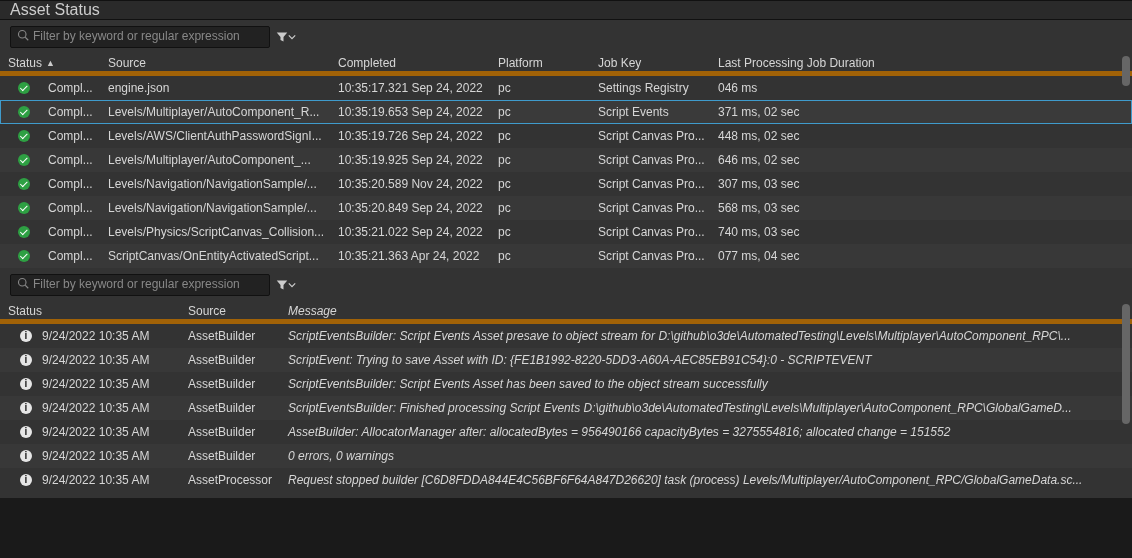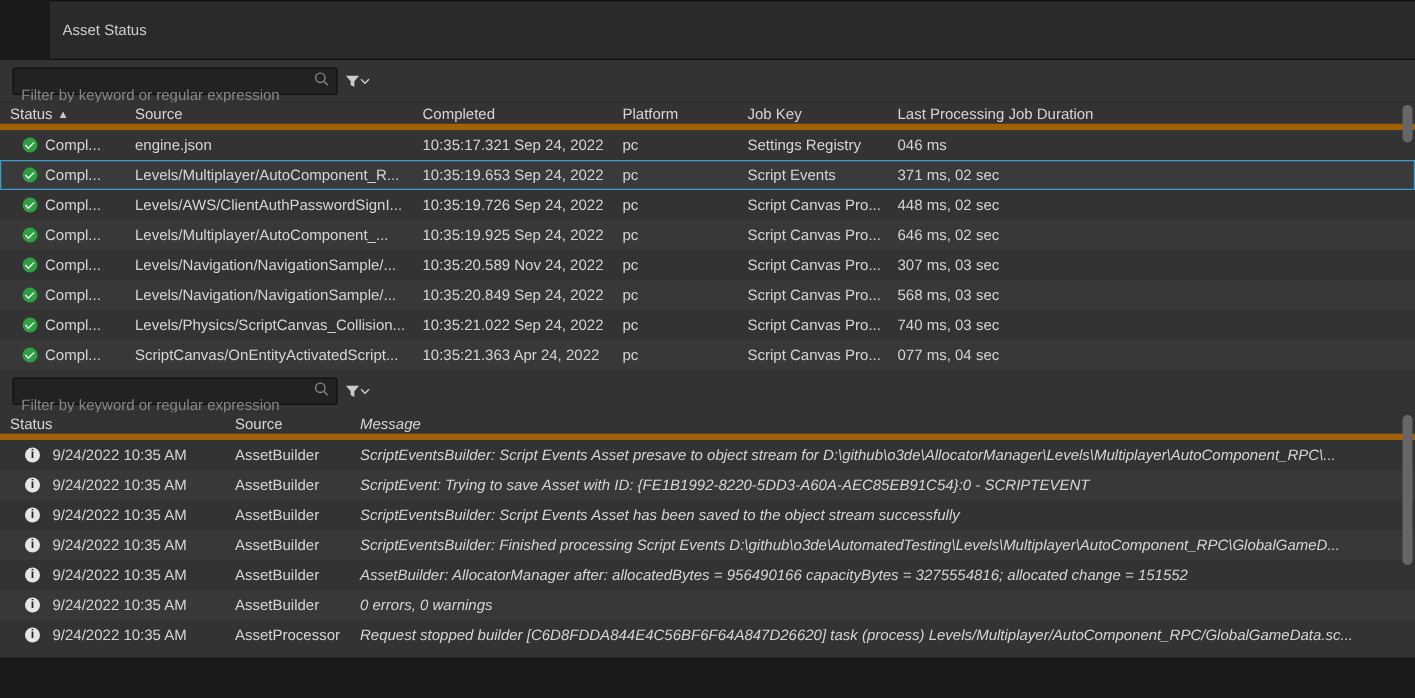--- a/index.html
+++ b/index.html
@@ -6,44 +6,42 @@
   html, body {
     width: 1132px; height: 558px;
     background: #1a1a1a;
     font-family: "Segoe UI", Arial, sans-serif;
     font-size: 12px;
     color: #cccccc;
     overflow: hidden;
   }
   .panel-title {
     background: #2a2a2a;
-    padding: 16px 10px;
-    font-size: 12px;
+    padding: 0 10px;
+    font-size: 16px;
     color: #cccccc;
     border-top: 1px solid #111;
     border-bottom: 1px solid #111;
-    margin-left: 40px;
   }
   .filter-bar {
     background: #333333;
     padding: 6px 10px;
     display: flex;
     align-items: center;
     gap: 6px;
   }
   .filter-input-wrap {
     display: flex;
-    align-items: flex-end;
+    align-items: flex-start;
     background: #222222;
     border: 1px solid #111;
     border-radius: 2px;
     padding: 2px 6px;
     width: 260px;
     height: 22px;
-    flex-direction: column;
   }
   .filter-input-wrap svg { flex: 0 0 auto; }
   .filter-input {
     background: transparent;
     border: none;
     outline: none;
     color: #ccc;
     font-size: 12px;
     width: 100%;
     margin-left: 4px;
@@ -92,21 +90,21 @@
     color: #d6d6d6;
   }
   .row:nth-child(odd) { background: #333333; }
   .row:nth-child(even){ background: #383838; }
   .row.selected {
     background: #3a3a3a;
     outline: 1px solid #3f9bcc;
     outline-offset: -1px;
   }
   .status-cell {
-    display:flex; align-items:center; gap:6px;
+    display:flex; align-items:center; gap:18px;
     padding-left: 18px;
   }
   .dot-green {
     width: 12px; height: 12px; border-radius: 50%;
     background: #2ea043;
     display:inline-flex; align-items:center; justify-content:center;
     flex: 0 0 auto;
   }
   .dot-green::after{
     content:""; width:6px; height:3px;
@@ -317,21 +315,21 @@
           <span>Message</span>
         </div>
     </div>
     <div class="table-body" id="log-rows">
         <div class="row">
           <div class="col el-status log-status-cell">
             <span class="info-dot">i</span>
             <span>9/24/2022 10:35 AM</span>
           </div>
           <div class="col el-source">AssetBuilder</div>
-          <div class="col el-message">ScriptEventsBuilder: Script Events Asset presave to object stream for D:\github\o3de\AllocatorManager\Levels\Multiplayer\AutoComponent_RPC\...</div>
+          <div class="col el-message">ScriptEventsBuilder: Script Events Asset presave to object stream for D:\github\o3de\AutomatedTesting\Levels\Multiplayer\AutoComponent_RPC\...</div>
         </div>
         <div class="row">
           <div class="col el-status log-status-cell">
             <span class="info-dot">i</span>
             <span>9/24/2022 10:35 AM</span>
           </div>
           <div class="col el-source">AssetBuilder</div>
           <div class="col el-message">ScriptEvent: Trying to save Asset with ID: {FE1B1992-8220-5DD3-A60A-AEC85EB91C54}:0 - SCRIPTEVENT</div>
         </div>
         <div class="row">

